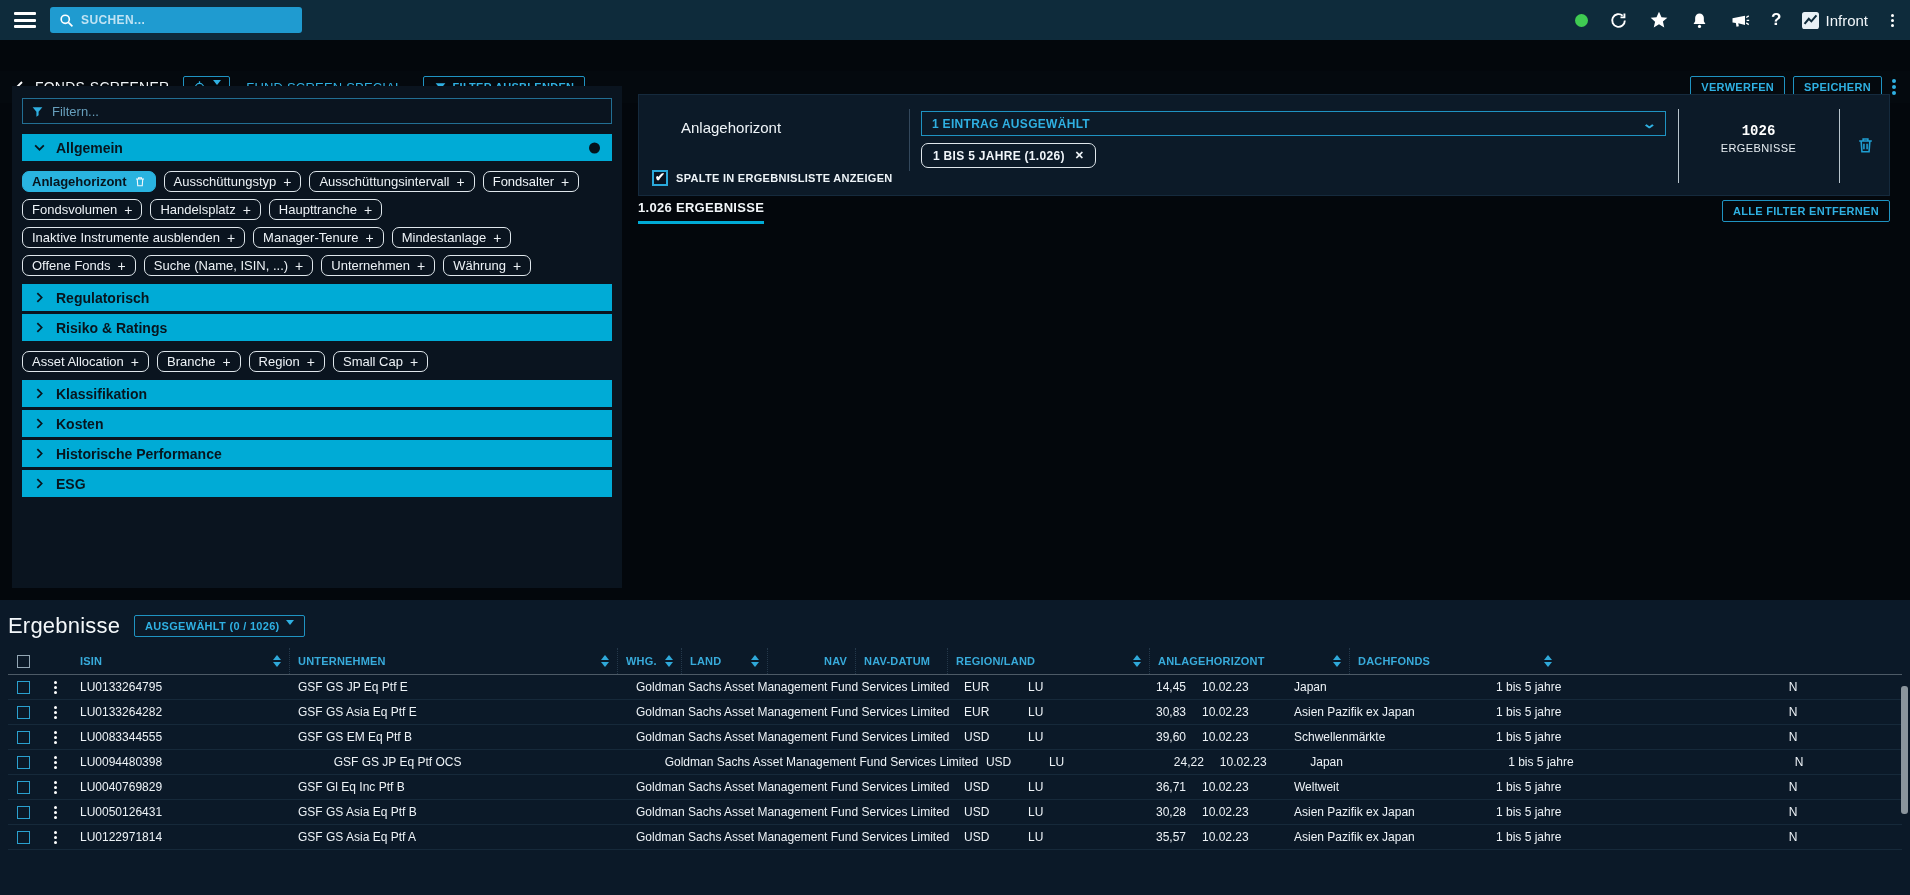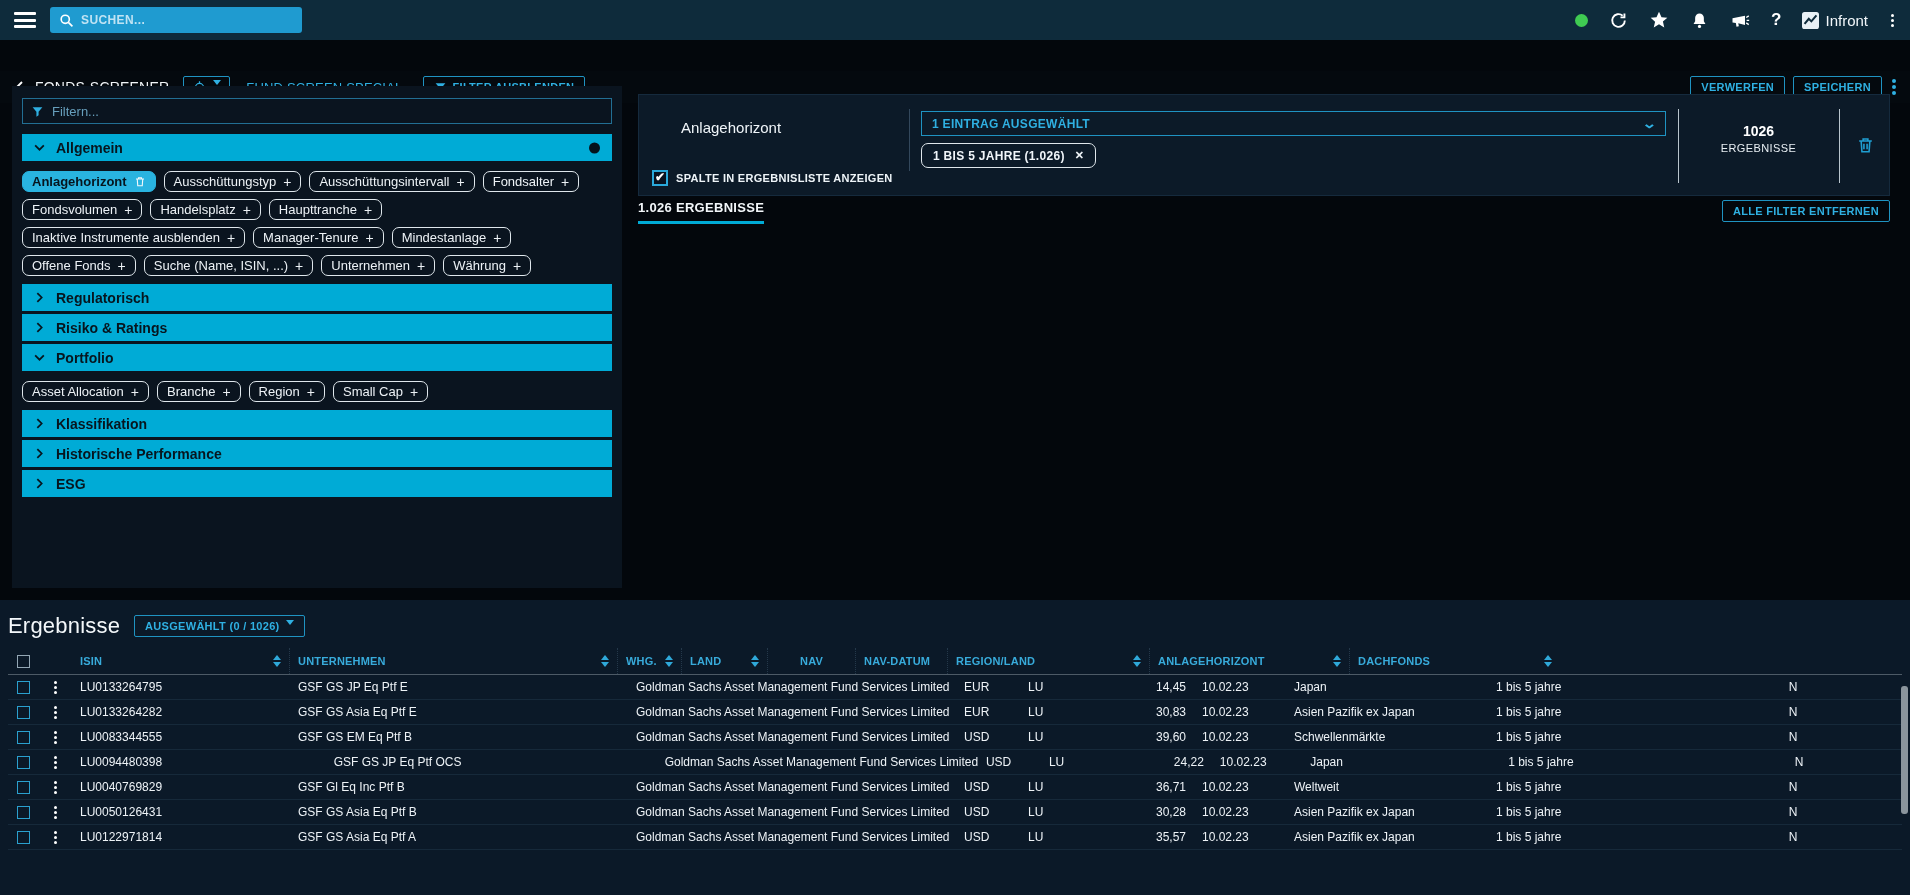--- a/index.html
+++ b/index.html
@@ -71,21 +71,21 @@
   .fc-vdiv.d2{left:1200px;top:14px;height:74px;background:#b9c5cd;}
   .fc-select{position:absolute;left:282px;top:16px;width:745px;height:25px;border:1px solid var(--cyan-border);display:flex;align-items:center;padding:0 10px;color:var(--cyan-bright);font-size:12px;font-weight:bold;letter-spacing:.3px;cursor:pointer;}
   .fc-select .caret-v{margin-left:auto;color:var(--cyan-bright);font-size:13px;font-weight:bold;transform:scaleX(1.4);}
   .fc-chip{position:absolute;left:282px;top:48px;height:25px;border:1px solid #dfe7ec;border-radius:7px;display:inline-flex;align-items:center;gap:10px;padding:0 11px;font-size:12px;font-weight:bold;letter-spacing:.3px;color:#f0f5f9;cursor:pointer;}
   .fc-chip .x{font-size:11px;cursor:pointer;}
   .fc-check{position:absolute;left:13px;bottom:9px;display:flex;align-items:center;gap:8px;cursor:pointer;}
   .cbox{width:16px;height:16px;border:2px solid #2aa9db;background:#081220;position:relative;}
   .cbox.checked:after{content:"\2714";position:absolute;left:1px;top:-2px;color:#fff;font-size:12px;}
   .fc-check span{font-size:11px;font-weight:bold;letter-spacing:.3px;color:#eef4f8;}
   .fc-count{position:absolute;left:1039px;top:28px;width:161px;text-align:center;}
-  .fc-count .n{font-size:14px;font-weight:bold;color:#fff;}
+  .fc-count .n{font-size:14px;font-weight:bold;color:#fff;font-family:Liberation Mono, monospace;}
   .fc-count .l{font-size:11px;color:#e8eef3;letter-spacing:.4px;margin-top:3px;}
   .fc-trash{position:absolute;left:1200px;top:0;width:52px;height:100%;display:flex;align-items:center;justify-content:center;cursor:pointer;}
 
   
   .summary-row{position:absolute;left:638px;top:128px;width:1252px;display:flex;justify-content:space-between;align-items:flex-start;}
   .res-link{font-size:13px;font-weight:bold;letter-spacing:.3px;color:#f2f6f9;border-bottom:3px solid var(--cyan);padding-bottom:6px;cursor:pointer;}
 
   
   .results{position:absolute;top:600px;left:0;width:1910px;height:295px;background:var(--results-bg);padding:10px 8px 0;}
   .res-titlebar{display:flex;align-items:center;gap:14px;height:32px;}
@@ -300,26 +300,20 @@
               <path d="M8 4l8 8-8 8"></path>
             </svg>
             <span>Regulatorisch</span>
           </div>
           <div class="section-header">
             <svg width="13" height="13" viewBox="0 0 24 24" fill="none" stroke="#07151e" stroke-width="3.2">
               <path d="M8 4l8 8-8 8"></path>
             </svg>
             <span>Risiko &amp; Ratings</span>
           </div>
-          <div class="section-header">
-            <svg width="13" height="13" viewBox="0 0 24 24" fill="none" stroke="#07151e" stroke-width="3.2">
-              <path d="M4 8l8 8 8-8"></path>
-            </svg>
-            <span>Portfolio</span>
-          </div>
           <div class="chips-block">
             <div class="chip-row">
               <span class="chip">
                 <span>Asset Allocation</span>
                 <span class="plus">+</span>
               </span>
               <span class="chip">
                 <span>Branche</span>
                 <span class="plus">+</span>
               </span>
@@ -331,20 +325,26 @@
                 <span>Small Cap</span>
                 <span class="plus">+</span>
               </span>
             </div>
           </div>
           <div class="section-header">
             <svg width="13" height="13" viewBox="0 0 24 24" fill="none" stroke="#07151e" stroke-width="3.2">
               <path d="M8 4l8 8-8 8"></path>
             </svg>
             <span>Klassifikation</span>
+          </div>
+          <div class="section-header">
+            <svg width="13" height="13" viewBox="0 0 24 24" fill="none" stroke="#07151e" stroke-width="3.2">
+              <path d="M8 4l8 8-8 8"></path>
+            </svg>
+            <span>Kosten</span>
           </div>
           <div class="section-header">
             <svg width="13" height="13" viewBox="0 0 24 24" fill="none" stroke="#07151e" stroke-width="3.2">
               <path d="M8 4l8 8-8 8"></path>
             </svg>
             <span>Historische Performance</span>
           </div>
           <div class="section-header">
             <svg width="13" height="13" viewBox="0 0 24 24" fill="none" stroke="#07151e" stroke-width="3.2">
               <path d="M8 4l8 8-8 8"></path>
@@ -425,21 +425,21 @@
               <i class="dn"></i>
             </span>
           </div>
           <div class="th" style="width: 86px;">
             <span class="lbl">LAND</span>
             <span class="sort">
               <i class="up"></i>
               <i class="dn"></i>
             </span>
           </div>
-          <div class="th r" style="width: 88px; justify-content: center;">
+          <div class="th r" style="width: 88px;">
             <span class="lbl">NAV</span>
           </div>
           <div class="th" style="width: 92px;">
             <span class="lbl">NAV-DATUM</span>
           </div>
           <div class="th" style="width: 202px;">
             <span class="lbl">REGION/LAND</span>
             <span class="sort">
               <i class="up"></i>
               <i class="dn"></i>

